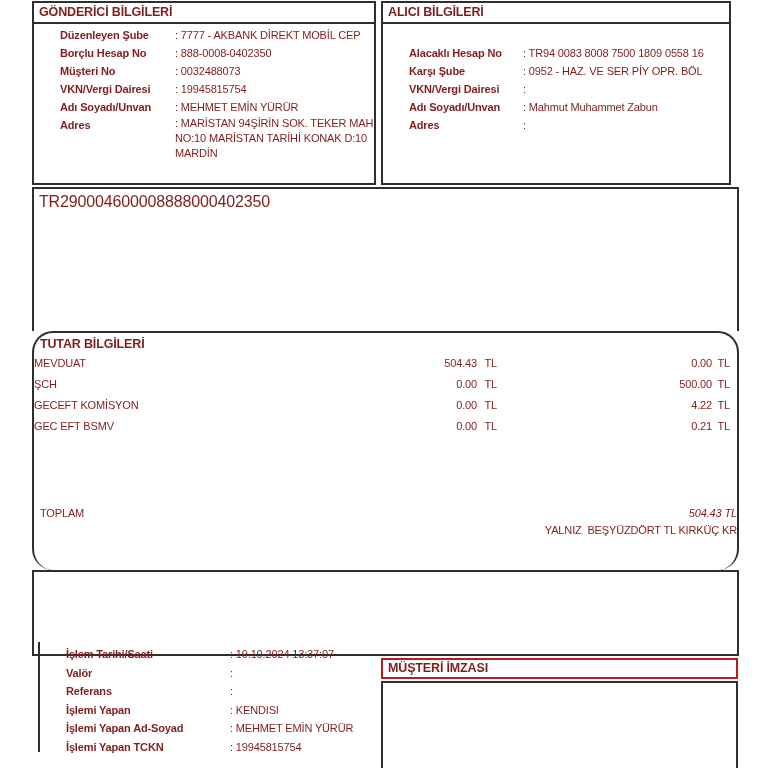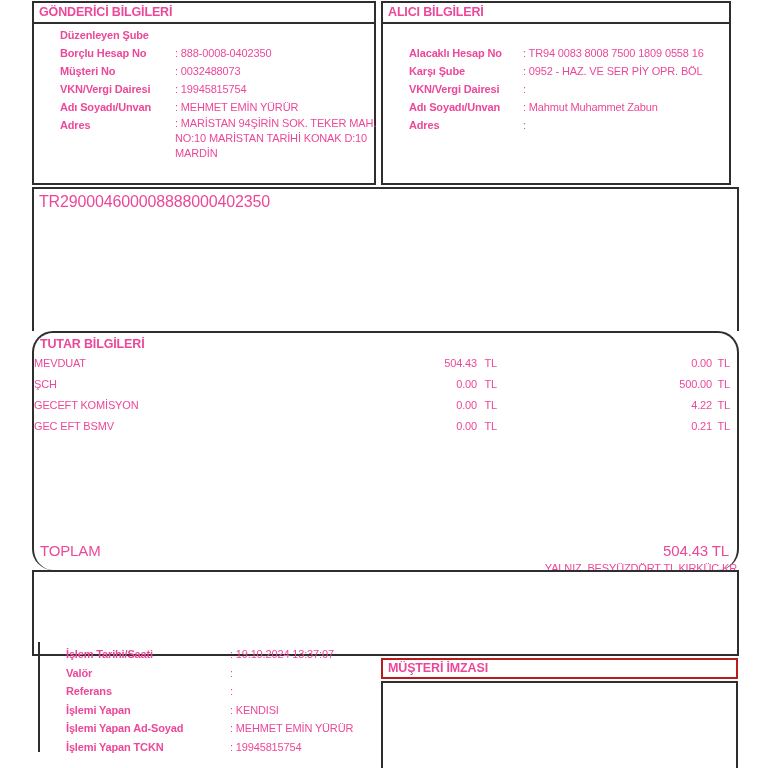--- a/index.html
+++ b/index.html
@@ -1,18 +1,18 @@
 <!DOCTYPE html>
 <html><head>
 <meta charset="utf-8">
 <style>
   html,body{margin:0;padding:0;background:#ffffff;}
   .doc{
     position:relative;width:768px;height:768px;background:#ffffff;
-    font-family:"Liberation Sans", sans-serif;color:#ec4899;overflow:hidden;
+    font-family:"Liberation Sans", sans-serif;color:#7f1d1d;overflow:hidden;
     letter-spacing:-0.15px;
   }
   .doc *{box-sizing:border-box;}
   .box{position:absolute;border:2px solid #2e2e2e;background:#fff;}
   .box-title{
     height:21px;line-height:19px;border-bottom:2px solid #2e2e2e;
     font-weight:bold;font-size:12.5px;padding-left:5px;white-space:nowrap;
   }
   .rows{padding-top:2px;}
   .frow{display:flex;line-height:18px;font-size:11px;padding-left:6px;white-space:nowrap;margin-left:20px;}
@@ -25,23 +25,23 @@
   
   .refcode{font-size:16px;padding:4px 0 0 5px;}
   
   .amt-title{font-weight:bold;font-size:12.5px;padding:4px 0 2px 6px;}
   .amt-row{position:relative;height:21px;line-height:21px;font-size:11px;}
   .amt-row .lbl{position:absolute;left:0;font-weight:normal;}
   .amt-row .n1{position:absolute;right:260px;}
   .amt-row .c1{position:absolute;right:240px;}
   .amt-row .n2{position:absolute;right:25px;}
   .amt-row .c2{position:absolute;right:7px;}
-  .total-row{position:relative;height:18px;line-height:18px;font-size:15px;margin-top:105px;}
+  .total-row{position:relative;height:18px;line-height:18px;font-size:11px;margin-top:67px;}
   .total-row .lbl{position:absolute;left:6px;}
-  .total-row .val{position:absolute;right:8px;}
+  .total-row .val{position:absolute;right:0;font-style:italic;}
   .words{font-size:11px;line-height:17px;padding-left:6px;white-space:pre;text-align:right;}
   
   .txn{position:absolute;left:38px;top:642px;width:340px;height:110px;border-left:2px solid #2e2e2e;padding-top:3px;}
   .txn .frow{line-height:18.5px;padding-left:6px;}
   .txn .lbl{width:164px;}
   .imza-title{
     position:absolute;left:381px;top:658px;width:357px;height:21px;
     border:2px solid #b91c1c;font-weight:bold;font-size:12.5px;line-height:17px;padding-left:5px;
   }
   .imza-body{position:absolute;left:381px;top:681px;width:357px;height:95px;border:2px solid #2e2e2e;}
@@ -49,20 +49,21 @@
 </head>
 <body>
 
 <div class="doc">
 
   <div class="box sender" style="left:32px;top:1px;width:344px;height:184px;">
     <div class="box-title">GÖNDERİCİ BİLGİLERİ</div>
     <div class="rows">
       <div class="frow">
         <span class="lbl">Düzenleyen Şube</span>
+        <span class="val">: 7777 - AKBANK DİREKT MOBİL CEP</span>
       </div>
       <div class="frow">
         <span class="lbl">Borçlu Hesap No</span>
         <span class="val">: 888-0008-0402350</span>
       </div>
       <div class="frow">
         <span class="lbl">Müşteri No</span>
         <span class="val">: 0032488073</span>
       </div>
       <div class="frow">

